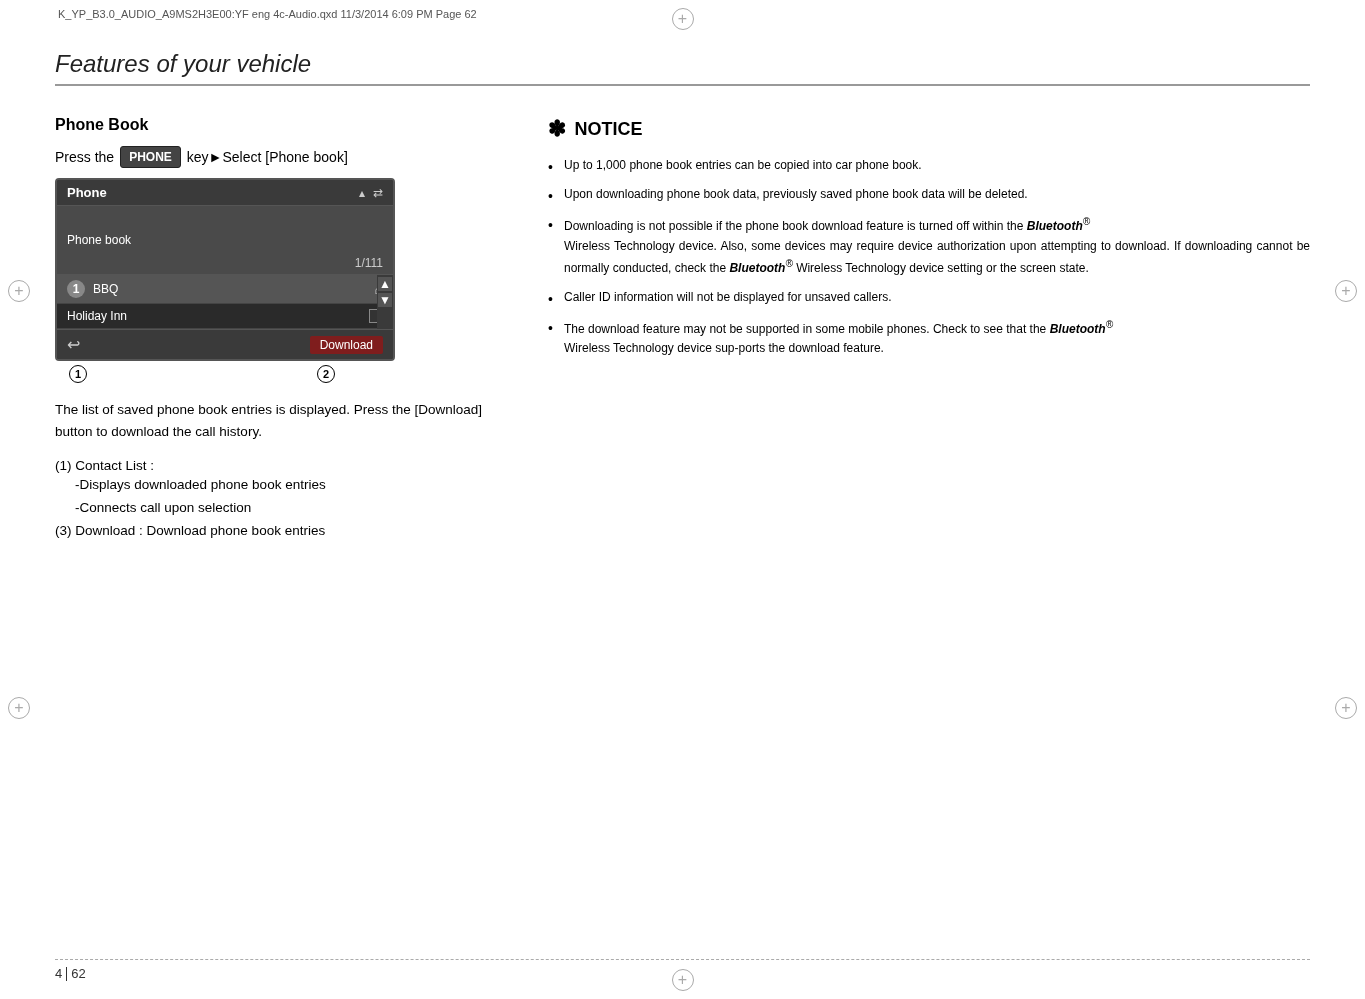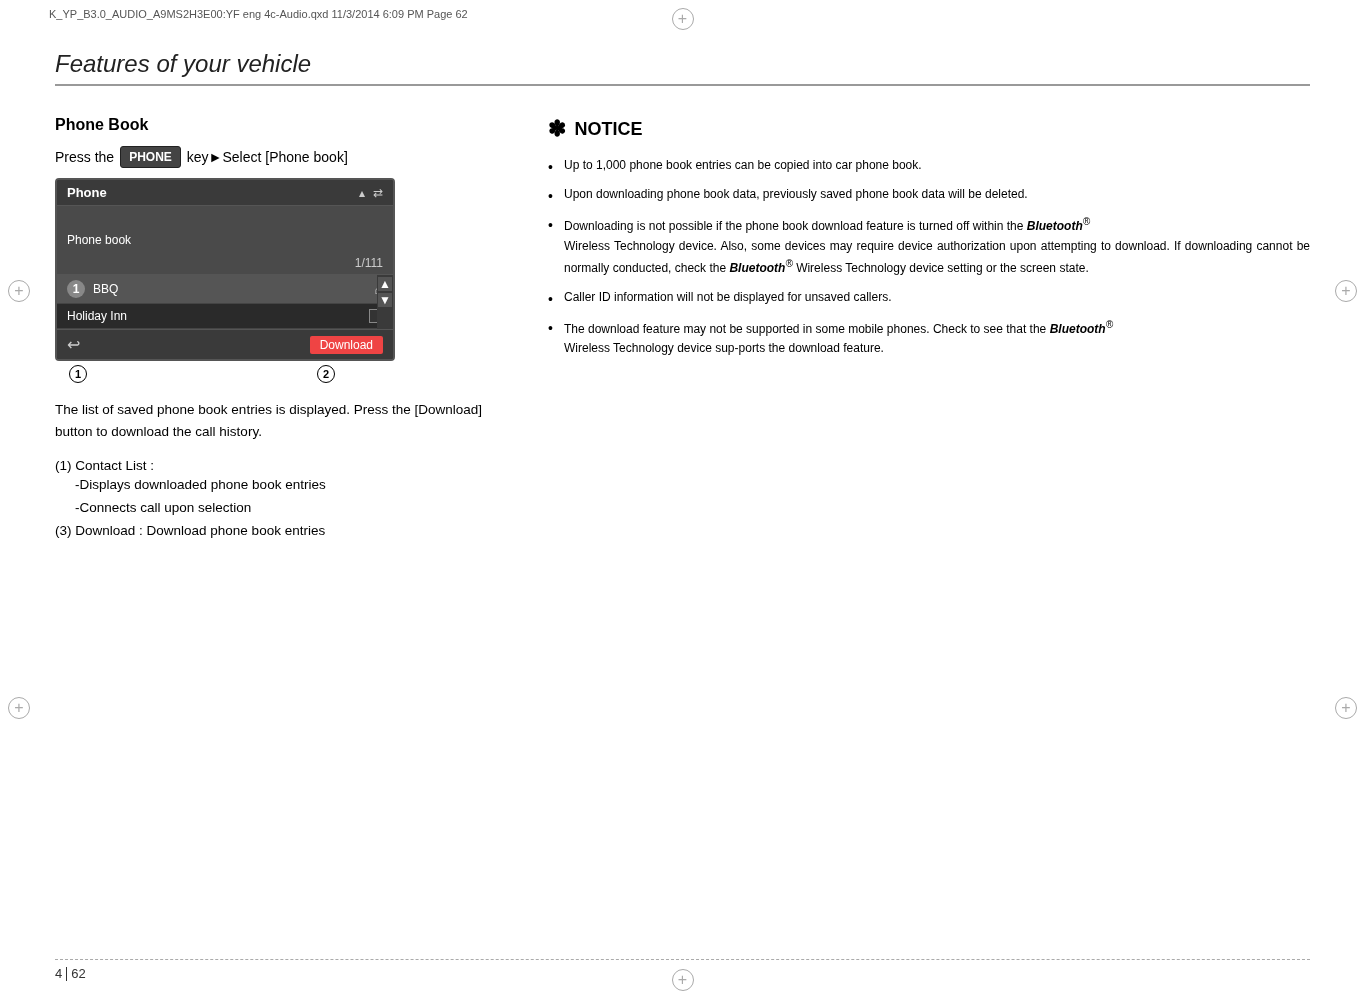--- a/index.html
+++ b/index.html
@@ -12,21 +12,21 @@
       width: 1365px;
       min-height: 999px;
       position: relative;
       overflow: hidden;
     }
 
     
     .top-bar {
       position: absolute;
       top: 8px;
-      left: 49px;
+      left: 58px;
       right: 50px;
       display: flex;
       justify-content: space-between;
       align-items: center;
       font-size: 11px;
       color: #555;
     }
 
     
     .crosshair {
@@ -275,21 +275,21 @@
       justify-content: space-between;
       border-top: 1px solid #555;
     }
 
     .phone-back-btn {
       color: #ccc;
       font-size: 16px;
     }
 
     .download-btn {
-      background: #ef4444;
+      background: #7f1d1d;
       color: #fff;
       font-size: 12px;
       padding: 2px 10px;
       border-radius: 2px;
     }
 
     
     .desc-text {
       font-size: 13.5px;
       line-height: 1.6;

